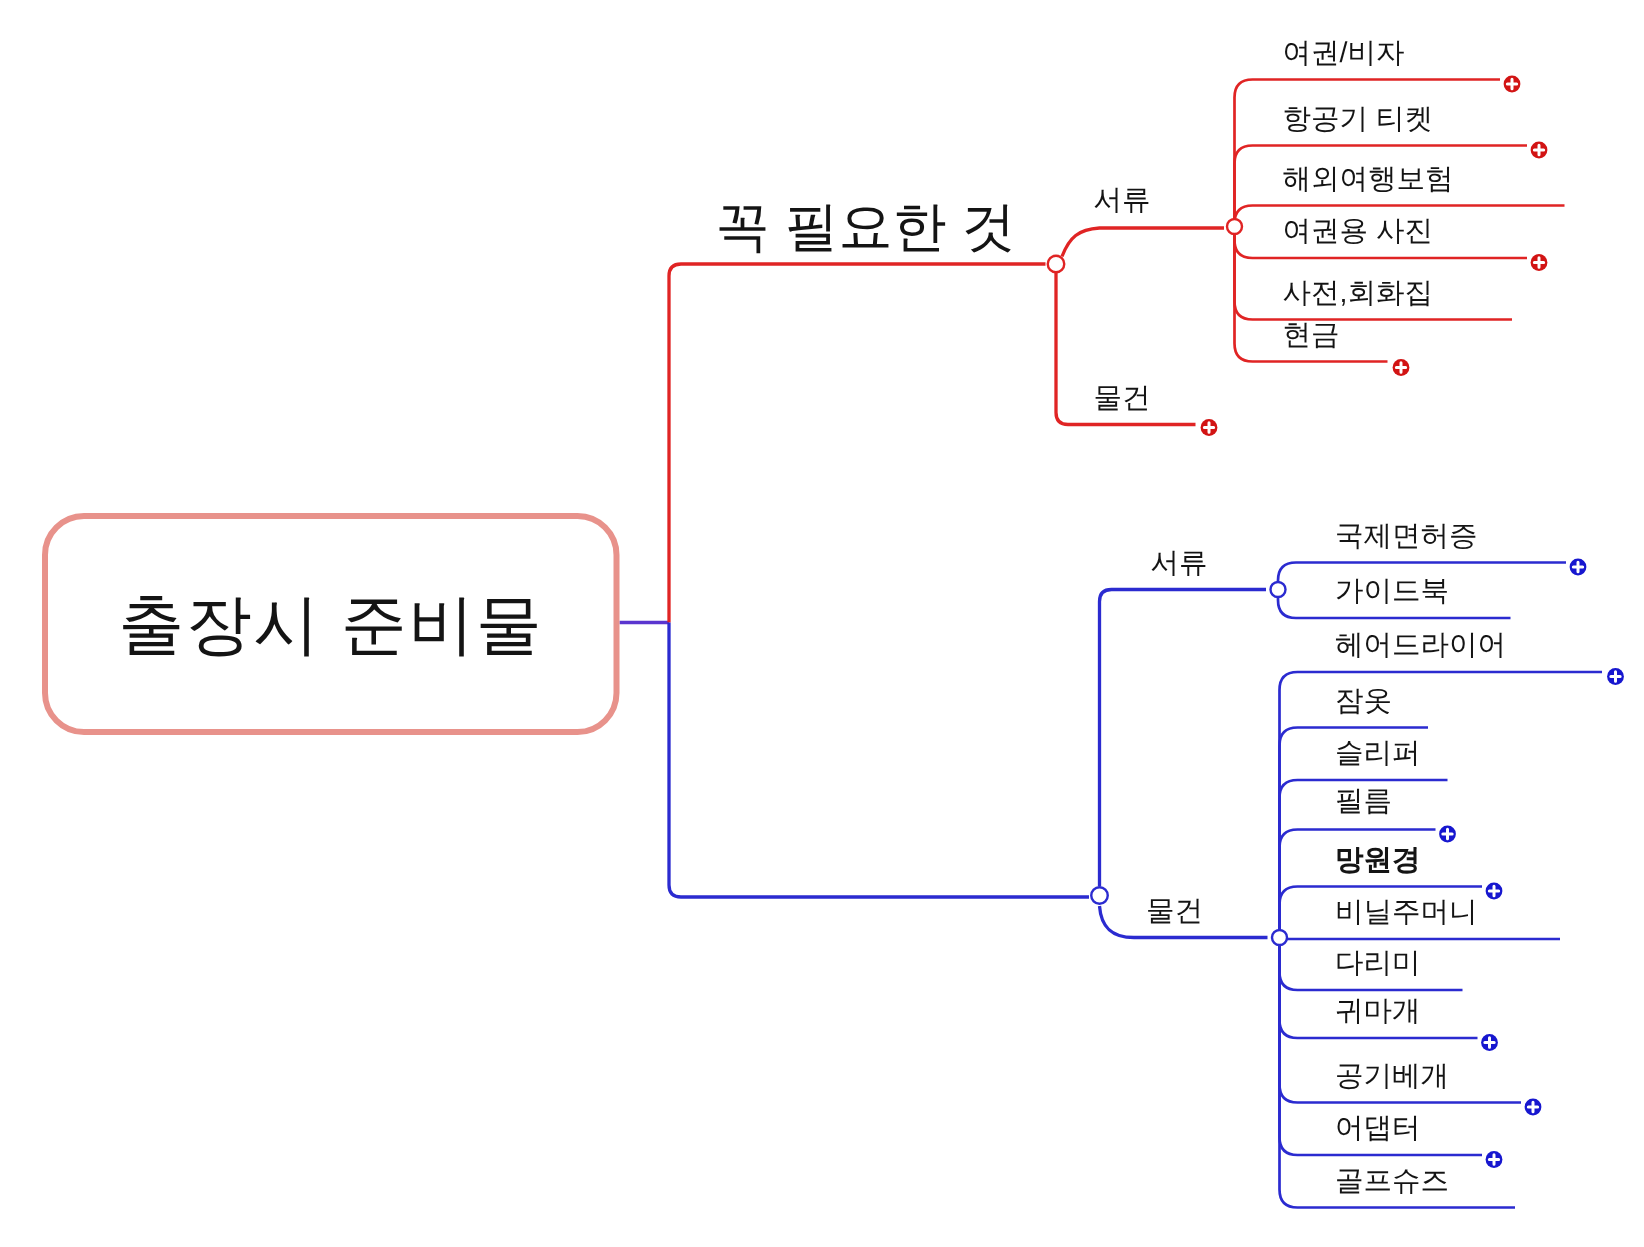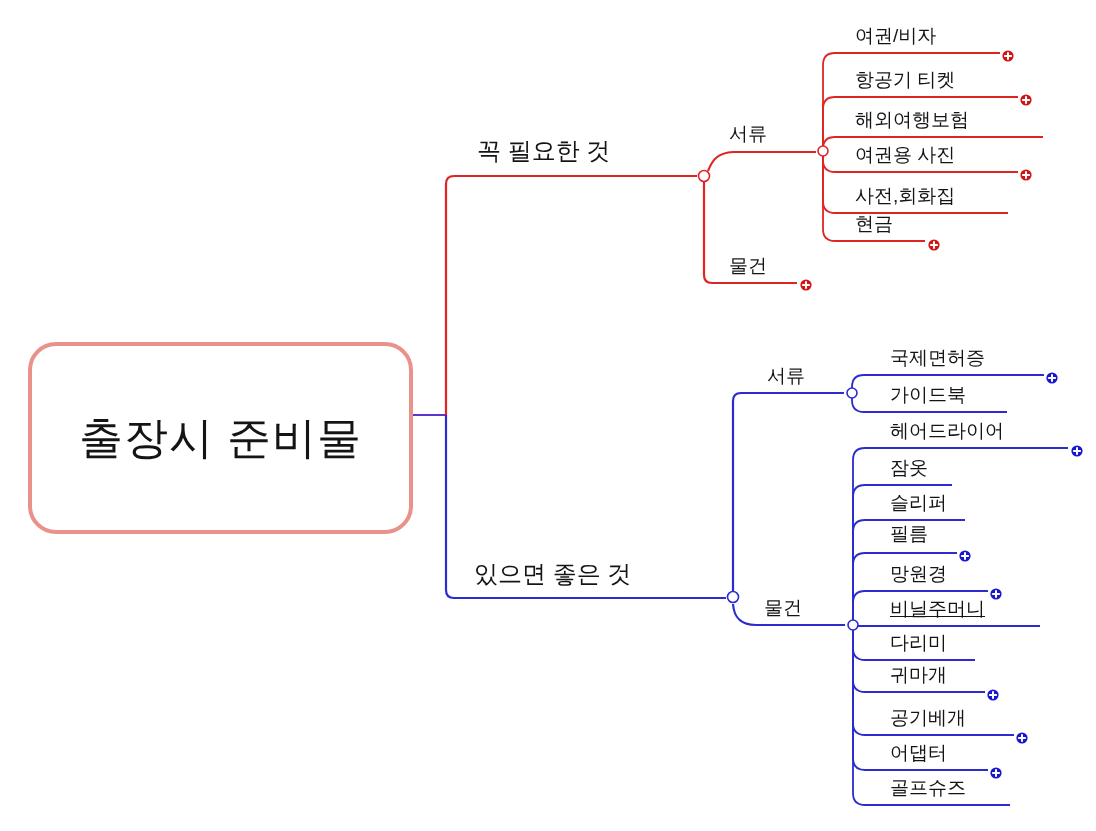--- a/index.html
+++ b/index.html
@@ -39,26 +39,26 @@
   .junction.opt { stroke: var(--optional-branch); }
   .plus circle.bg { stroke: none; }
   .plus.req circle.bg { fill: var(--plus-required); }
   .plus.opt circle.bg { fill: var(--plus-optional); }
   .plus path { stroke: #ffffff; stroke-width: 2; stroke-linecap: round; fill: none; }
   .lbl {
     position: absolute;
     white-space: nowrap;
     color: var(--text);
   }
-  .sz-branch { font-size: 24px; line-height: 40px; }
+  .sz-branch { font-size: 36px; line-height: 40px; }
   .sz-node   { font-size: 19px; line-height: 31px; }
   .root-node {
     position: absolute;
     left: 28px; top: 342px;
-    width: 385px; height: 192px;
+    width: 385px; height: 148px;
     border: 4px solid var(--root-border);
     border-radius: 28px;
     background: #ffffff;
     display: flex;
     align-items: center;
     justify-content: center;
   }
   .root-node .root-label {
     font-size: 44px;
     letter-spacing: 1px;
@@ -171,30 +171,29 @@
   <span class="lbl sz-branch" style="left:477px; top:131px;">꼭 필요한 것</span>
   <span class="lbl sz-node" style="left:729px; top:118px;">서류</span>
   <span class="lbl sz-node" style="left:855px; top:20px;">여권/비자</span>
   <span class="lbl sz-node" style="left:855px; top:64px;">항공기 티켓</span>
   <span class="lbl sz-node" style="left:855px; top:104px;">해외여행보험</span>
   <span class="lbl sz-node" style="left:855px; top:139px;">여권용 사진</span>
   <span class="lbl sz-node" style="left:855px; top:180px;">사전,회화집</span>
   <span class="lbl sz-node" style="left:855px; top:208px;">현금</span>
   <span class="lbl sz-node" style="left:729px; top:250px;">물건</span>
 
-  <span class="lbl sz-branch" style="left:474px; top:554px;">있으면 좋은 것</span>
   <span class="lbl sz-node" style="left:767px; top:360px;">서류</span>
   <span class="lbl sz-node" style="left:890px; top:342px;">국제면허증</span>
   <span class="lbl sz-node" style="left:890px; top:379px;text-align:right;">가이드북</span>
   <span class="lbl sz-node" style="left:764px; top:592px;">물건</span>
   <span class="lbl sz-node" style="left:890px; top:415px;">헤어드라이어</span>
   <span class="lbl sz-node" style="left:890px; top:452px;">잠옷</span>
   <span class="lbl sz-node" style="left:890px; top:487px;">슬리퍼</span>
   <span class="lbl sz-node" style="left:890px; top:520px;font-family:Liberation Mono, monospace;">필름</span>
-  <span class="lbl sz-node" style="left:890px; top:558px;">망원경</span>
-  <span class="lbl sz-node" style="left:890px; top:593px;text-decoration:underline;">비닐주머니</span>
+  <span class="lbl sz-node" style="left:890px; top:558px;font-weight:bold;">망원경</span>
+  <span class="lbl sz-node" style="left:890px; top:593px;">비닐주머니</span>
   <span class="lbl sz-node" style="left:890px; top:627px;">다리미</span>
   <span class="lbl sz-node" style="left:890px; top:659px;">귀마개</span>
   <span class="lbl sz-node" style="left:890px; top:702px;">공기베개</span>
   <span class="lbl sz-node" style="left:890px; top:737px;">어댑터</span>
   <span class="lbl sz-node" style="left:890px; top:772px;">골프슈즈</span>
 
 </div>
 
 </body></html>

